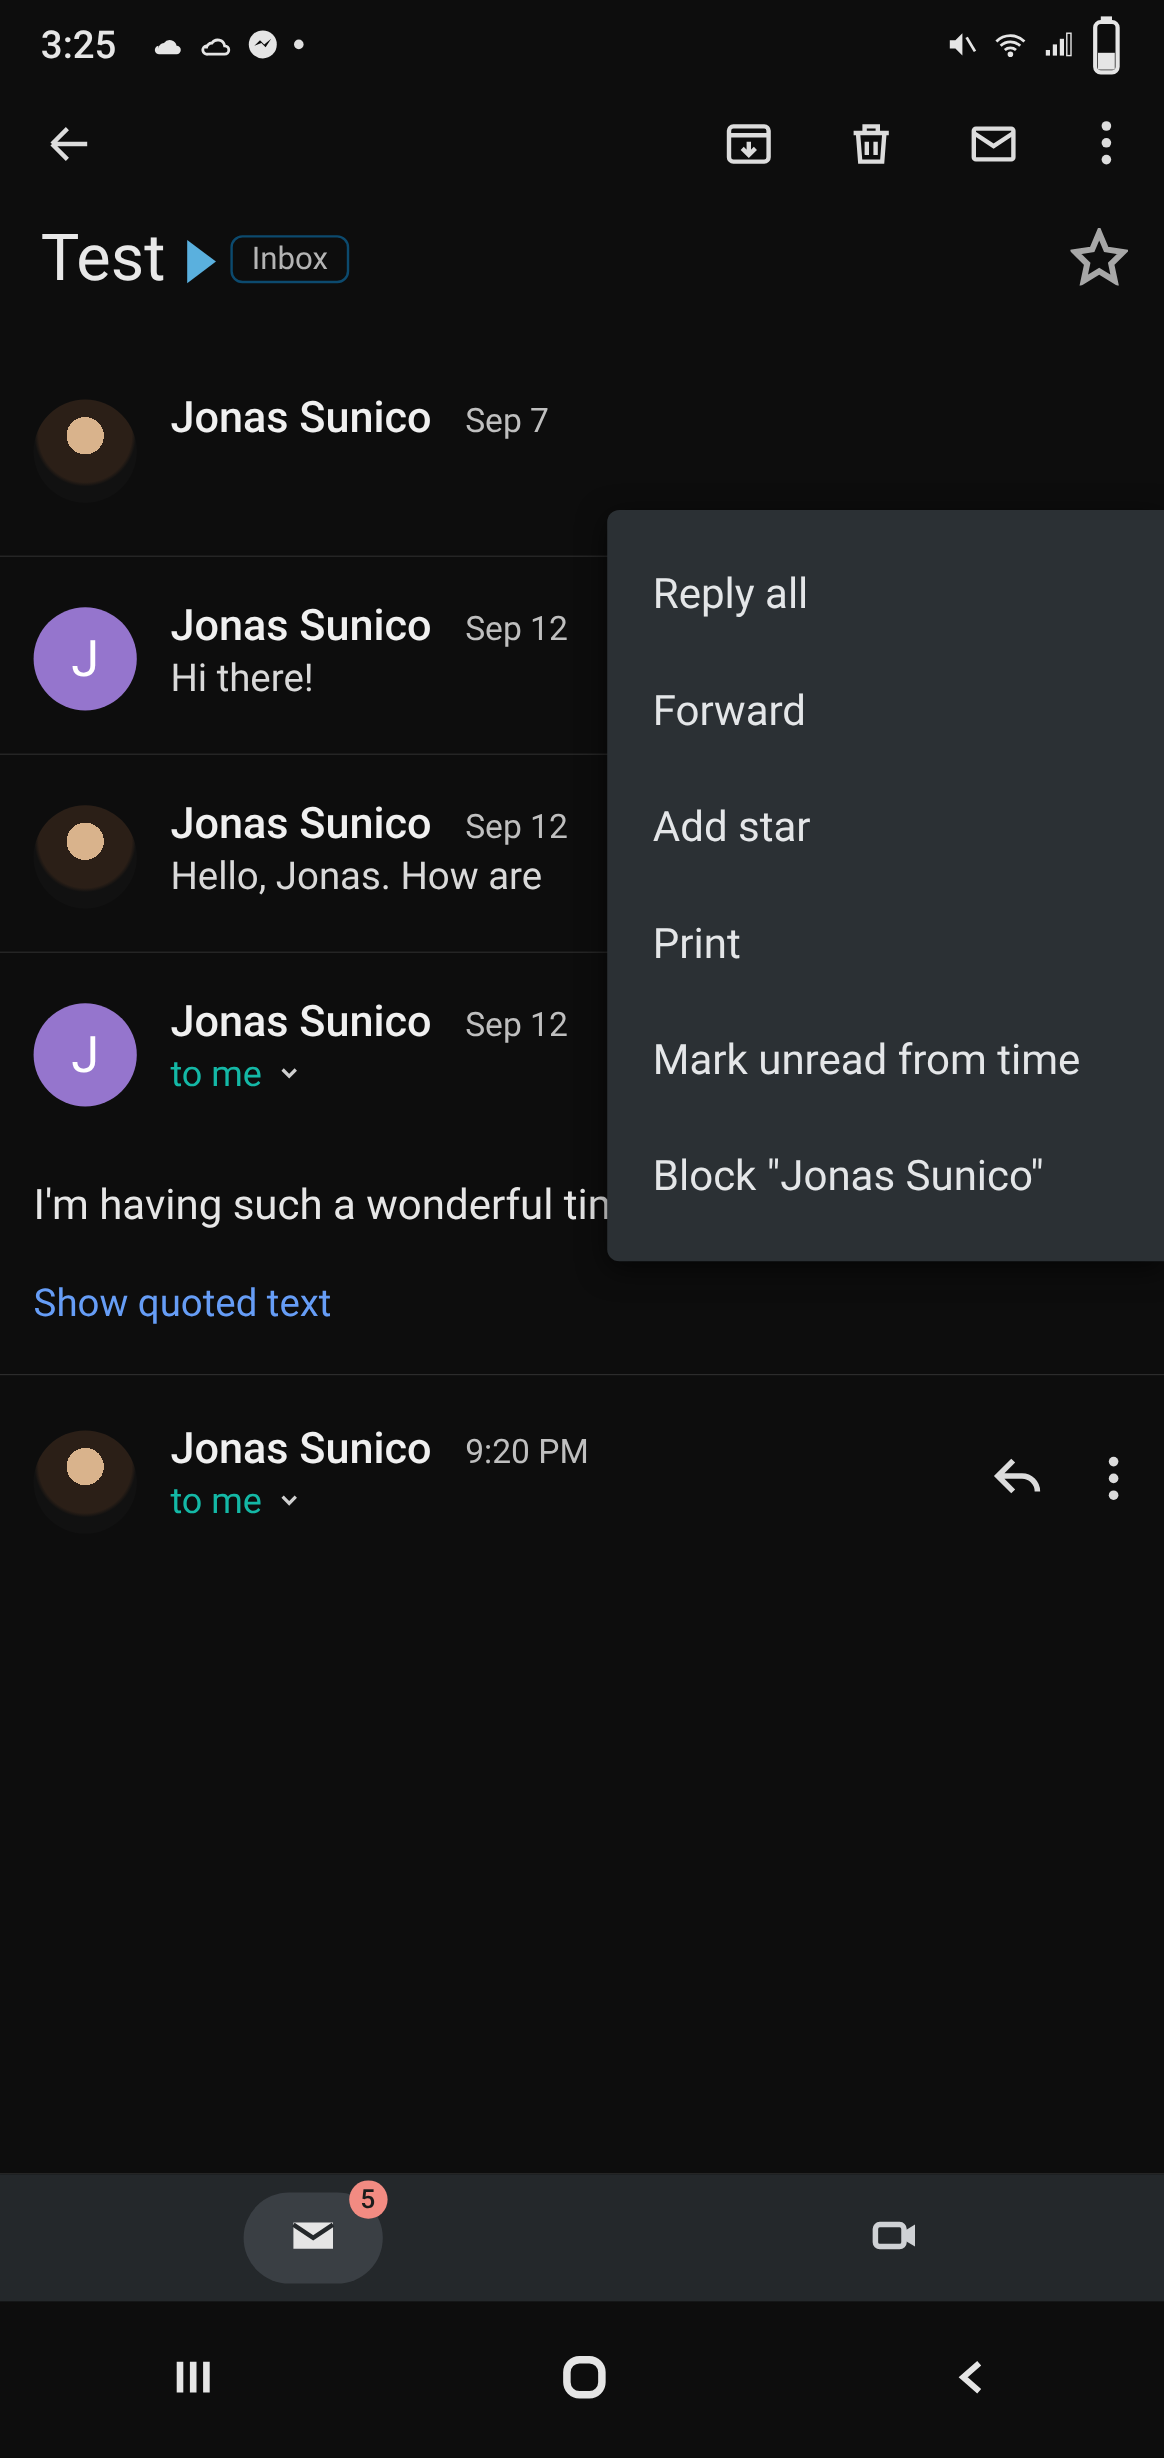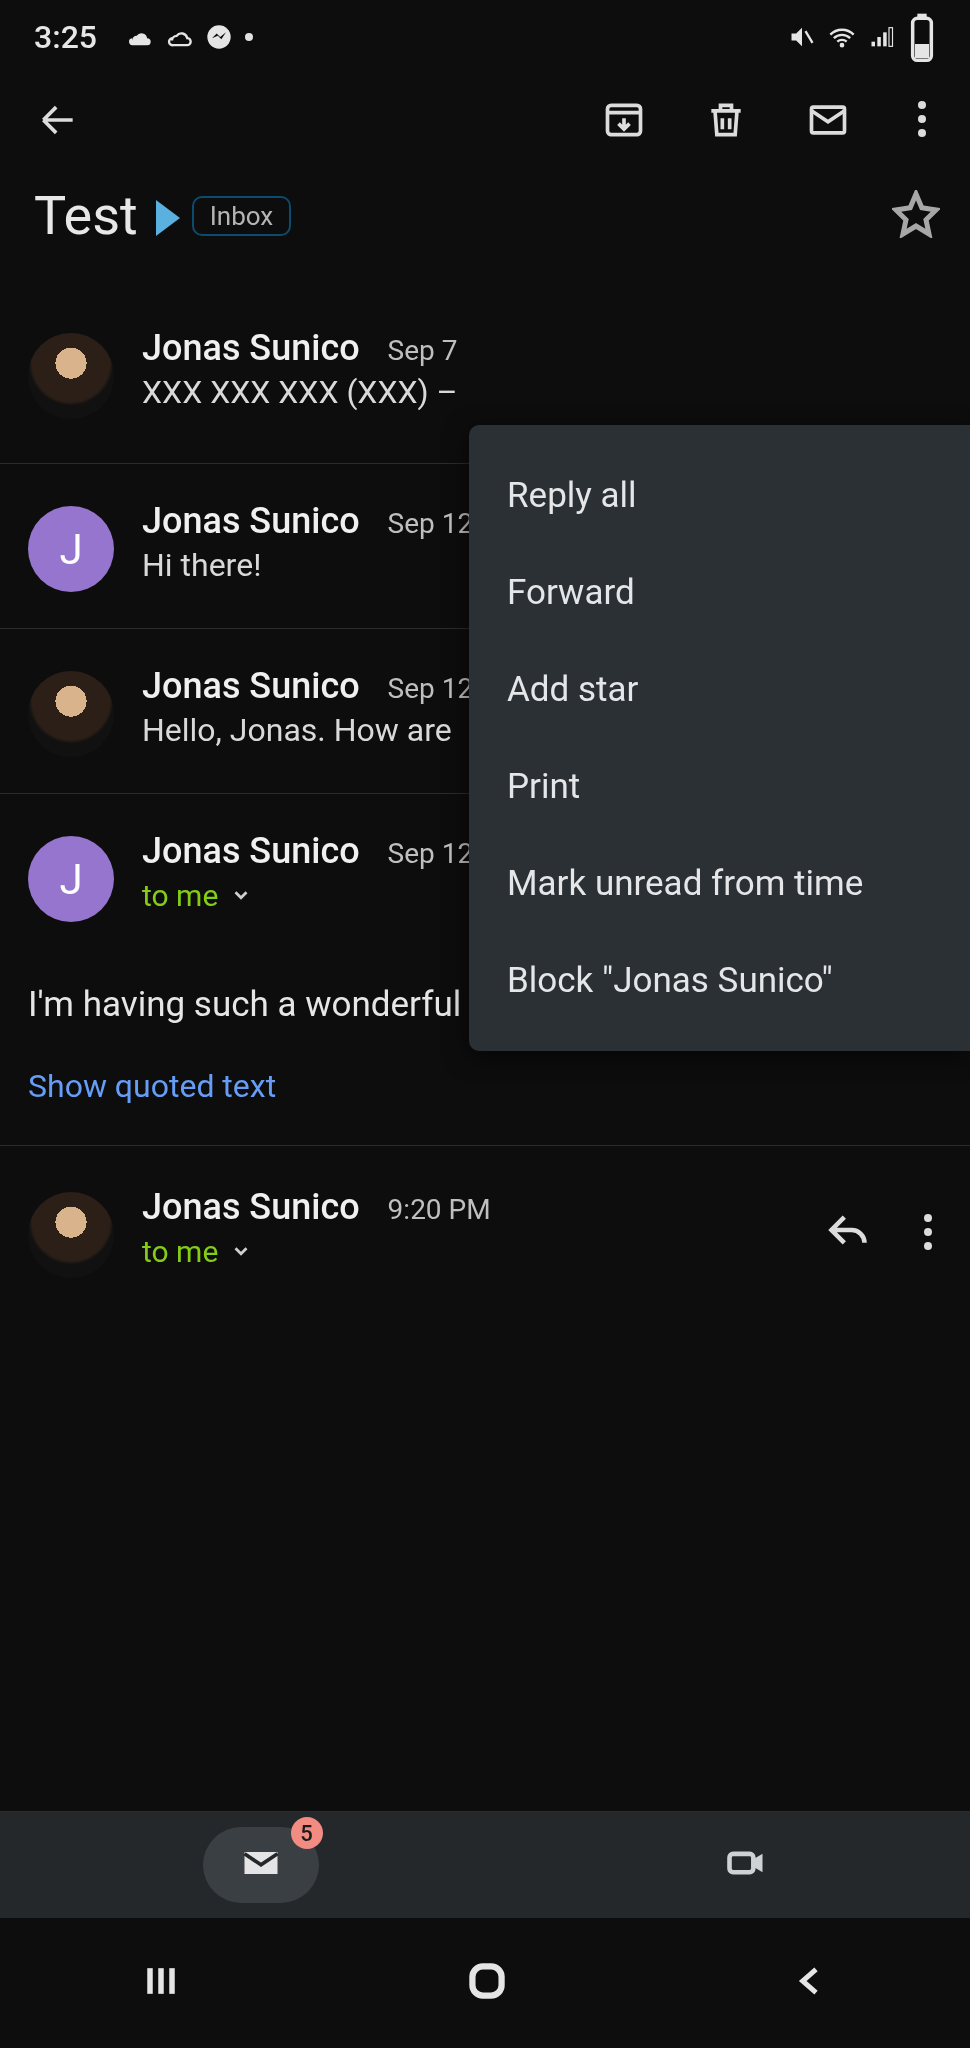--- a/index.html
+++ b/index.html
@@ -94,21 +94,21 @@
   .sender-meta { font-size: 28px; color: #bfbfbf; }
   .preview {
     font-size: 32px;
     color: #d9d9d9;
     margin-top: 4px;
     white-space: nowrap;
     overflow: hidden;
   }
   .to-line {
     font-size: 30px;
-    color: #84cc16;
+    color: #14b8a6;
     display: flex;
     align-items: center;
     gap: 12px;
     margin-top: 6px;
   }
   .expand-chev svg { width: 22px; height: 22px; stroke: #cfcfcf; stroke-width: 3; fill: none; }
   .thread-actions { display: flex; gap: 44px; align-items: center; padding-top: 22px; }
   .reply-icon svg { width: 44px; height: 44px; stroke: #dcdcdc; stroke-width: 2.5; fill: none; }
   .more-icon { display: flex; flex-direction: column; gap: 6px; align-items: center; padding: 6px 10px; }
   .more-icon span { width: 8px; height: 8px; background: #dcdcdc; border-radius: 50%; }
@@ -125,21 +125,21 @@
     padding: 34px 28px 40px 28px;
     display: inline-block;
   }
   .thread-divider { height: 1px; background: #2c2c2c; }
 
   
   .popup-menu {
     position: absolute;
     top: 425px;
     right: 0;
-    width: 501px;
+    width: 464px;
     background: #2b3034;
     border-radius: 10px 0 0 10px;
     box-shadow: 0 6px 24px rgba(0,0,0,.6);
     padding: 22px 0;
     z-index: 50;
   }
   .popup-item {
     font-size: 35px;
     color: #e4e6e8;
     padding: 28px 38px;
@@ -300,21 +300,20 @@
 </div>
 
 
 <div class="thread-item" style="padding-top:44px;padding-bottom:44px;">
   <div class="avatar photo"></div>
   <div class="thread-main">
     <div class="sender-row">
       <span class="sender-name">Jonas Sunico</span>
       <span class="sender-meta">Sep 7</span>
     </div>
-    <div class="preview">XXX XXX XXX (XXX) –</div>
   </div>
 </div>
 
 
 <div class="thread-item" style="padding-top:36px;padding-bottom:36px;">
   <div class="avatar">
       <span>J</span>
     </div>
   <div class="thread-main">
     <div class="sender-row">

